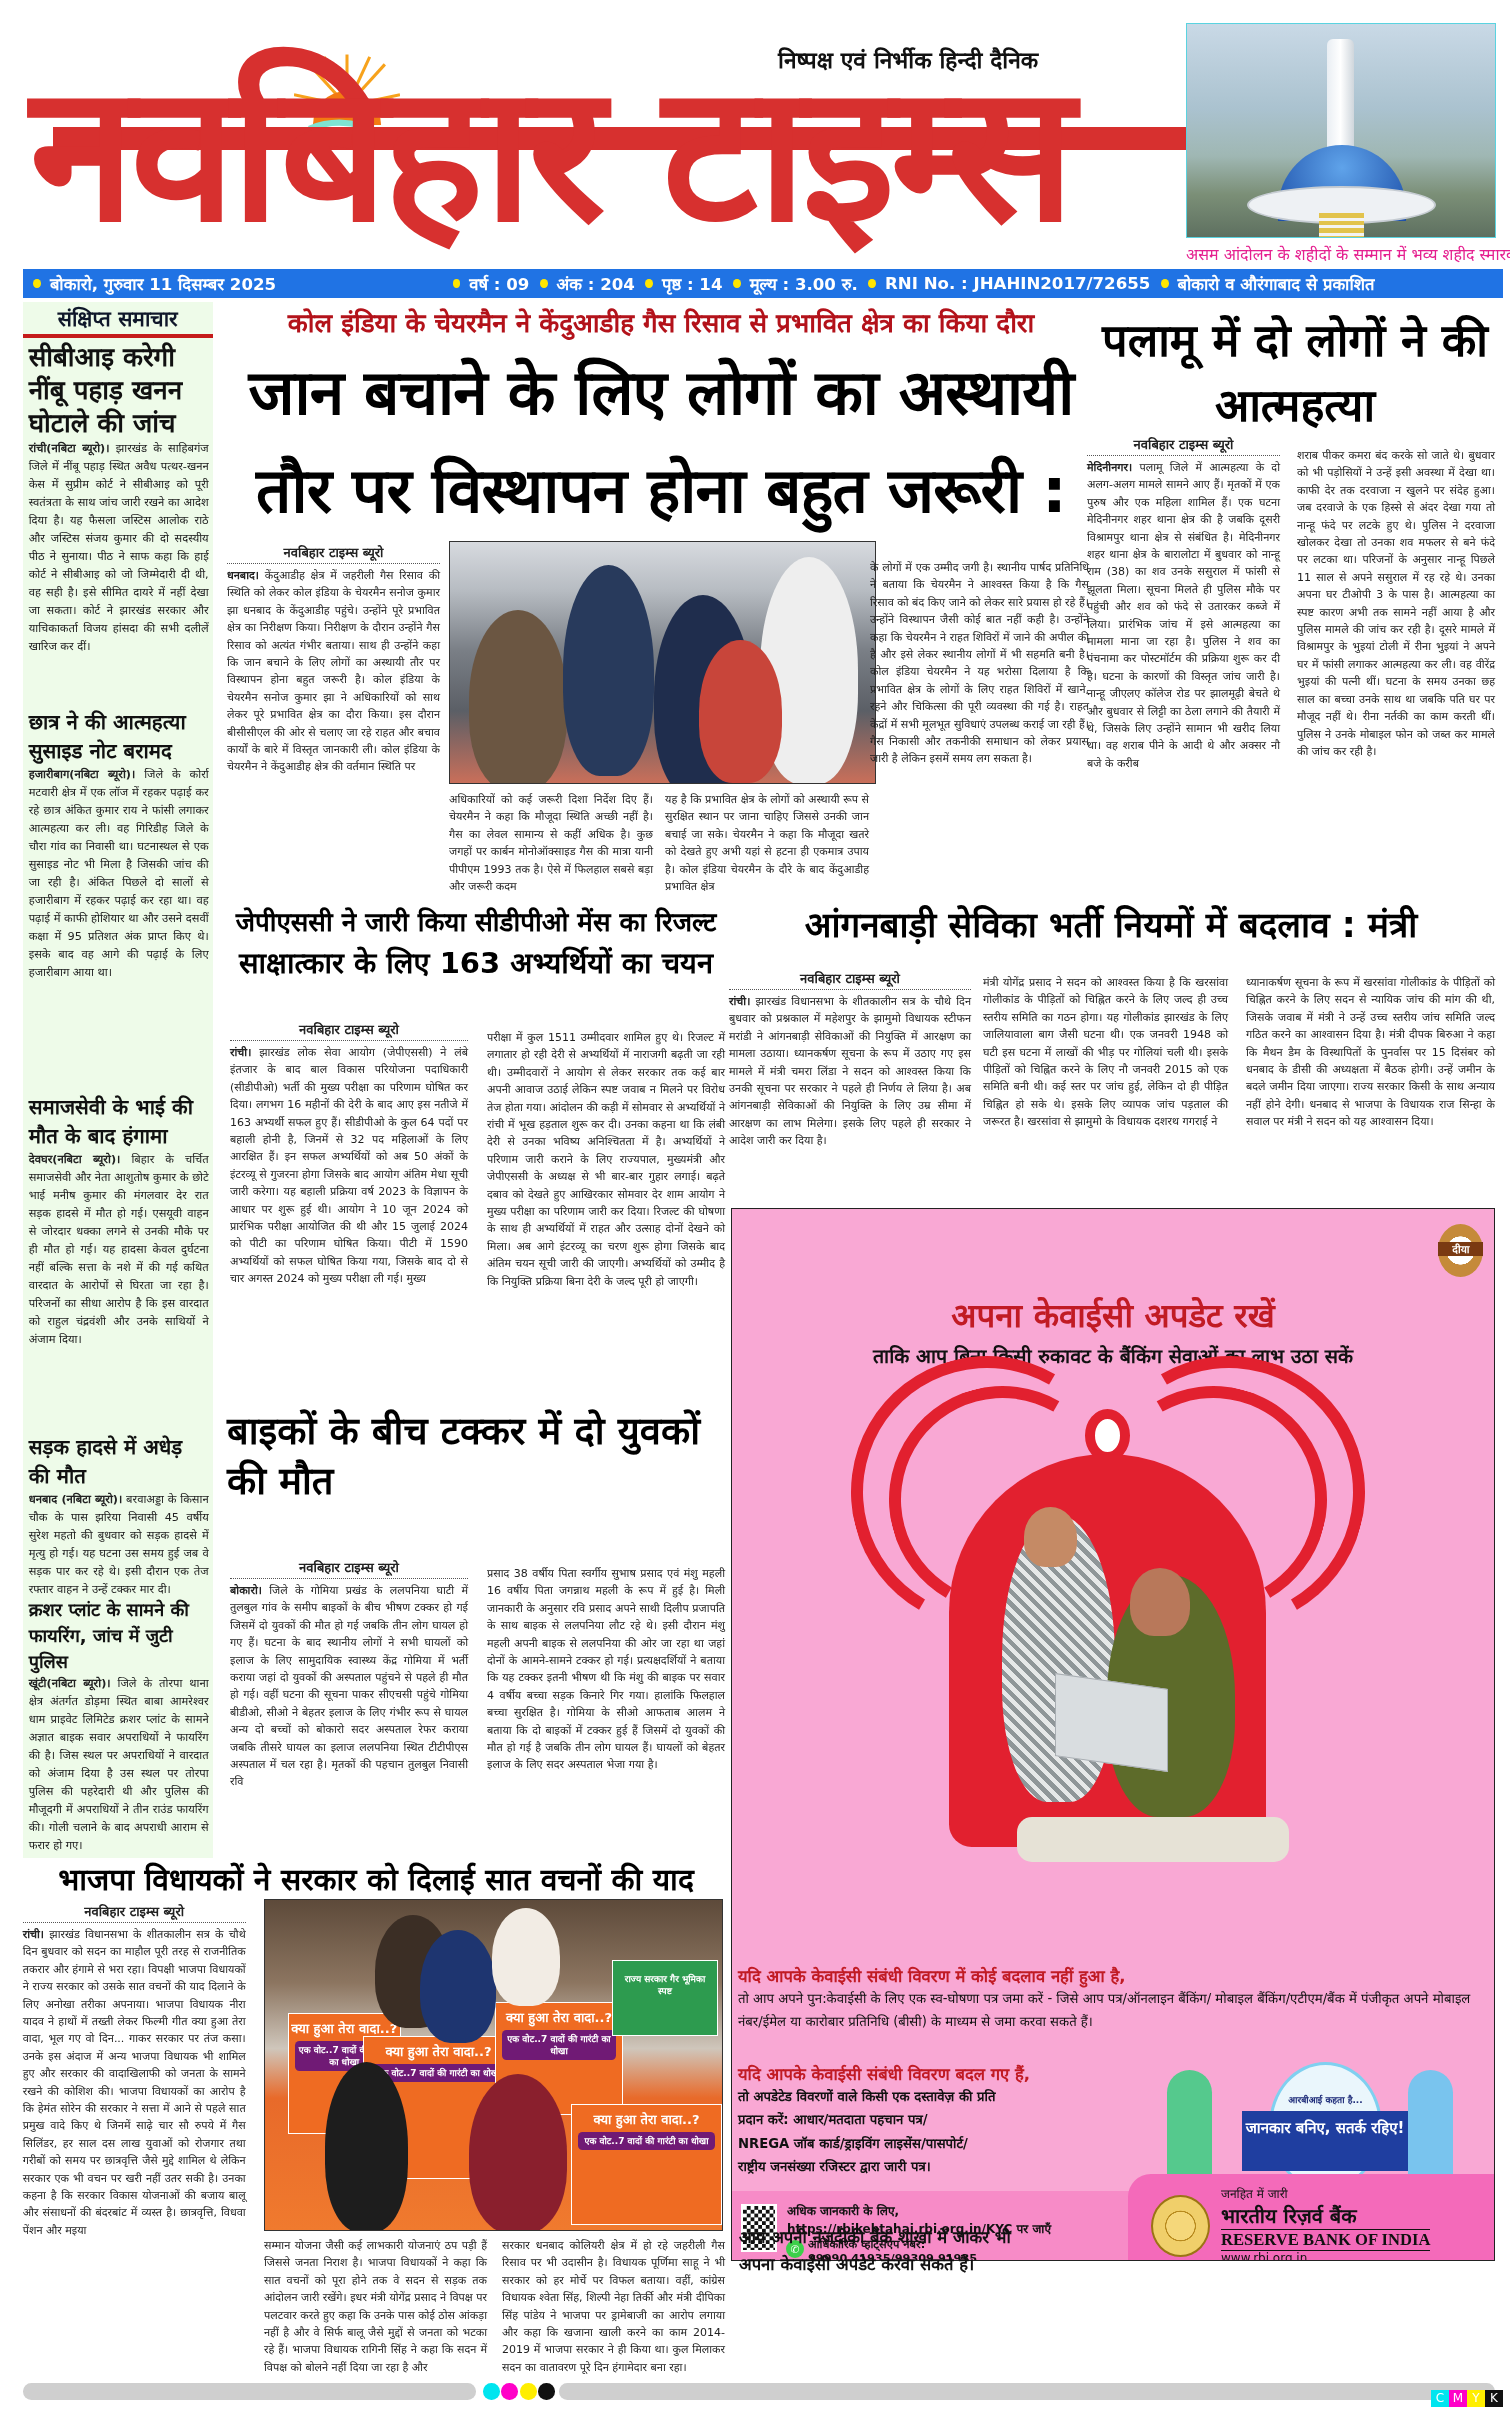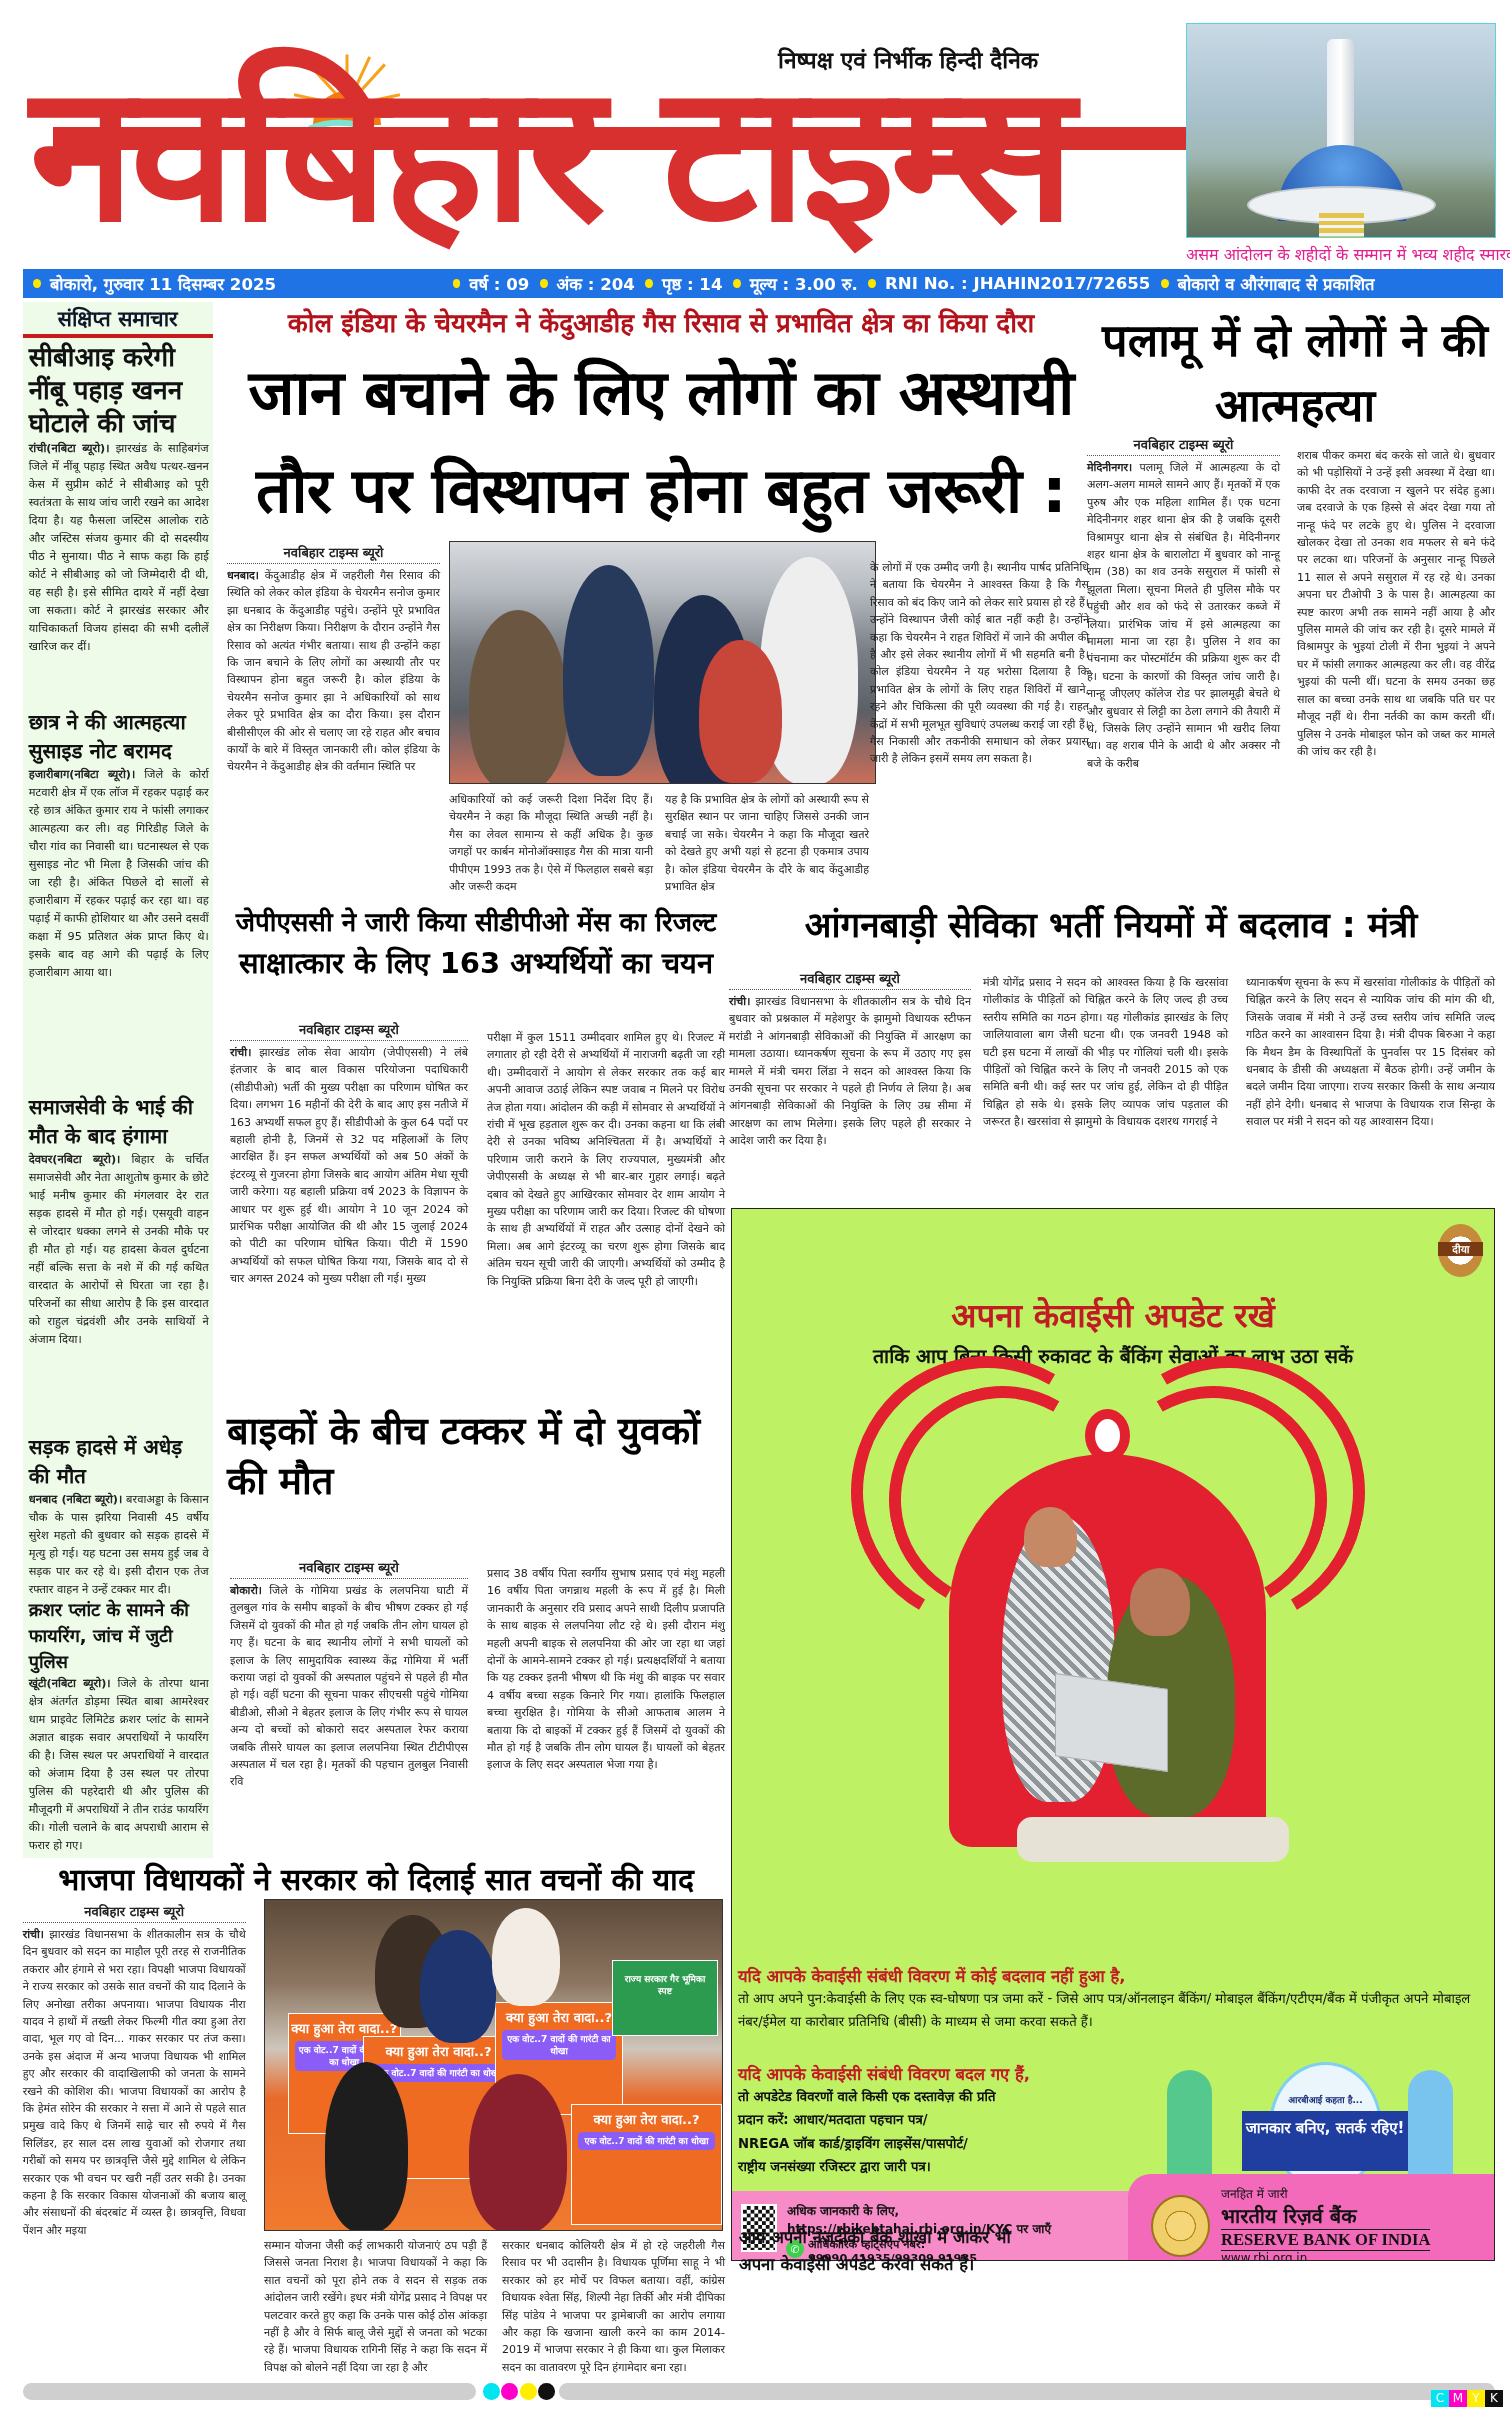--- a/index.html
+++ b/index.html
@@ -57,24 +57,24 @@
   .ang-head { left: 726px; top: 903px; width: 770px; font-weight: bold; font-size: 35px; line-height: 45px; text-align: center; color: #000; white-space: nowrap; }
 
   
   .bike-head { left: 227px; top: 1406px; width: 498px; font-weight: bold; font-size: 38px; line-height: 50px; text-align: left; color: #000; }
 
   
   .bjp-head { left: 21px; top: 1859px; width: 710px; font-weight: bold; font-size: 30px; line-height: 41px; text-align: center; color: #000; white-space: nowrap; }
   .photo-bjp { left: 264px; top: 1899px; width: 459px; height: 332px; border: 0.8px solid #333;
     background: linear-gradient(180deg,#5d4a3a 0%, #8c7560 25%, #cfc6bb 45%, #e86a2a 60%, #f07a2e 100%); overflow:hidden; }
   .placard { position:absolute; background:#ef6b22; border:1.5px solid #fff; color:#fff; font-weight:bold; font-size:13px; text-align:center; padding-top: 4.5px; }
-  .placard .inner { margin: 4.5px 6px 0; background:#8b5cf6; border-radius:4.5px; font-size:9px; line-height:12px; padding: 3px; }
-
-  
-  .ad { left: 731px; top: 1208px; width: 764px; height: 1053px; border: 1.5px solid #222; background: #bef264; overflow: hidden; }
+  .placard .inner { margin: 4.5px 6px 0; background:#701a75; border-radius:4.5px; font-size:9px; line-height:12px; padding: 3px; }
+
+  
+  .ad { left: 731px; top: 1208px; width: 764px; height: 1053px; border: 1.5px solid #222; background: #f9a8d4; overflow: hidden; }
   .ad-title { position:absolute; left: 0; top: 83px; width: 100%; text-align:center; color:#c11b24; font-weight:bold; font-size: 33px; }
   .ad-sub { position:absolute; left: 0; top: 133px; width: 100%; text-align:center; color:#111; font-size: 19.6px; font-weight: bold; }
   .dea-logo { position:absolute; right: 10.6px; top: 15px; width: 45px; height: 53px; border-radius: 50%; background: radial-gradient(circle,#fff 0 40%, #c58a3a 41% 100%); }
   .dea-logo span { position:absolute; left: 0; top: 18px; width: 100%; text-align: center; color:#fff; font-weight:bold; font-size: 10.6px; background:#7a3a12; }
   .bell { position:absolute; left: 187px; top: 200px; width: 378px; height: 438px; }
   .bell-body { position:absolute; left: 30px; top: 45px; width: 317px; height: 393px; background:#e2202f; border-radius: 159px 159px 22.7px 22.7px; }
   .bell-knob { position:absolute; left: 166px; top: 0; width: 45px; height: 53px; border: 10.6px solid #e2202f; border-radius: 50%; background:#fff; }
   .bell-arc { position:absolute; border: 12px solid #e2202f; border-radius: 50%; border-right-color: transparent; border-bottom-color: transparent; }
   .couple { position:absolute; left: 60px; top: 83px; width: 257px; height: 325px; }
   .ad-section { position:absolute; left: 6px; }

